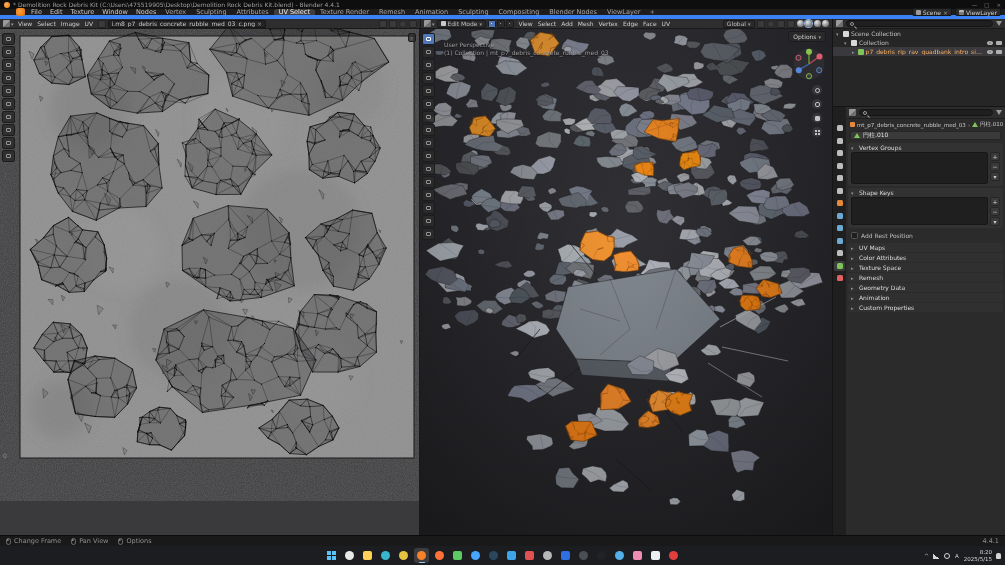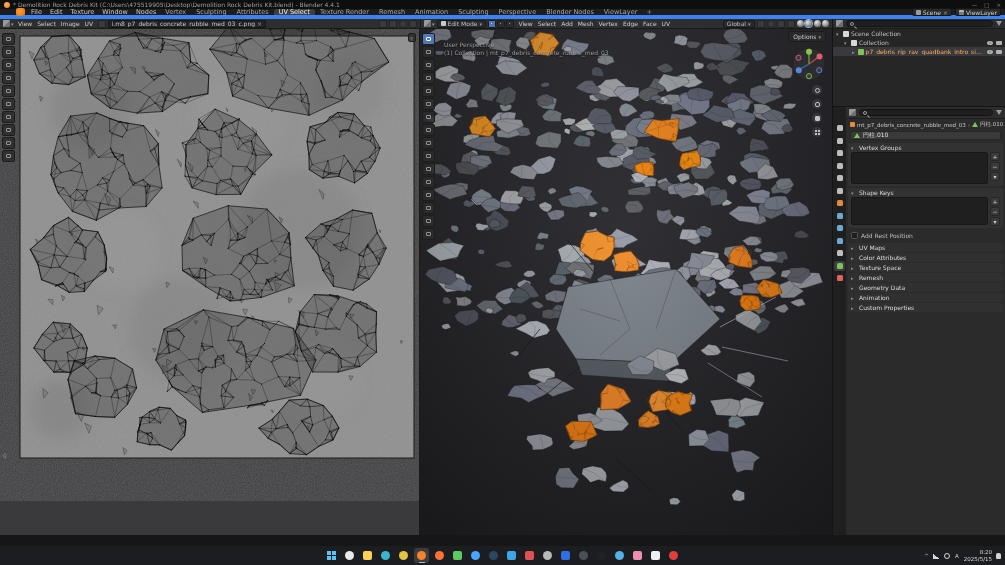--- a/index.html
+++ b/index.html
@@ -197,21 +197,21 @@
     <span class="ws-tabs">
 
     <span class="ws-tab">Vertex</span>
         <span class="ws-tab">Sculpting</span>
         <span class="ws-tab">Attributes</span>
         <span class="ws-tab active">UV Select</span>
         <span class="ws-tab">Texture Render</span>
         <span class="ws-tab">Remesh</span>
         <span class="ws-tab">Animation</span>
         <span class="ws-tab">Sculpting</span>
-        <span class="ws-tab">Perspective</span>
+        <span class="ws-tab">Compositing</span>
         <span class="ws-tab">Blender Nodes</span>
         <span class="ws-tab">ViewLayer</span>
       </span>
     <span class="ws-add">+</span>
     <span class="topbar-right">
       <span class="field">
         <span class="mini-ico"></span>
         <span>Scene</span>
         <span class="x">×</span>
       </span>
@@ -1532,20 +1532,40 @@
           </div>
 
           <div class="panel-header collapsed">
             <span class="row-arrow">▸</span>
             <span>Custom Properties</span>
           </div>
         </div>
     </div>
   </div>
 
+  <div class="statusbar">
+    <div class="sb-items">
+
+        <span class="sb-item">
+          <span class="mouse-icon"></span>
+          <span>Change Frame</span>
+        </span>
+
+        <span class="sb-item">
+          <span class="mouse-icon"></span>
+          <span>Pan View</span>
+        </span>
+
+        <span class="sb-item">
+          <span class="mouse-icon"></span>
+          <span>Options</span>
+        </span>
+      </div>
+    <span class="sb-version">4.4.1</span>
+  </div>
 
   <div class="taskbar">
     <div class="tb-center" style="display:flex;gap:3px;align-items:center;">
 
     <span class="tb-icon">
           <span class="tb-glyph win" style="background: rgb(76, 194, 255);"></span>
         </span>
         <span class="tb-icon">
           <span class="tb-glyph circle" style="background: rgb(233, 233, 233);"></span>
         </span>

